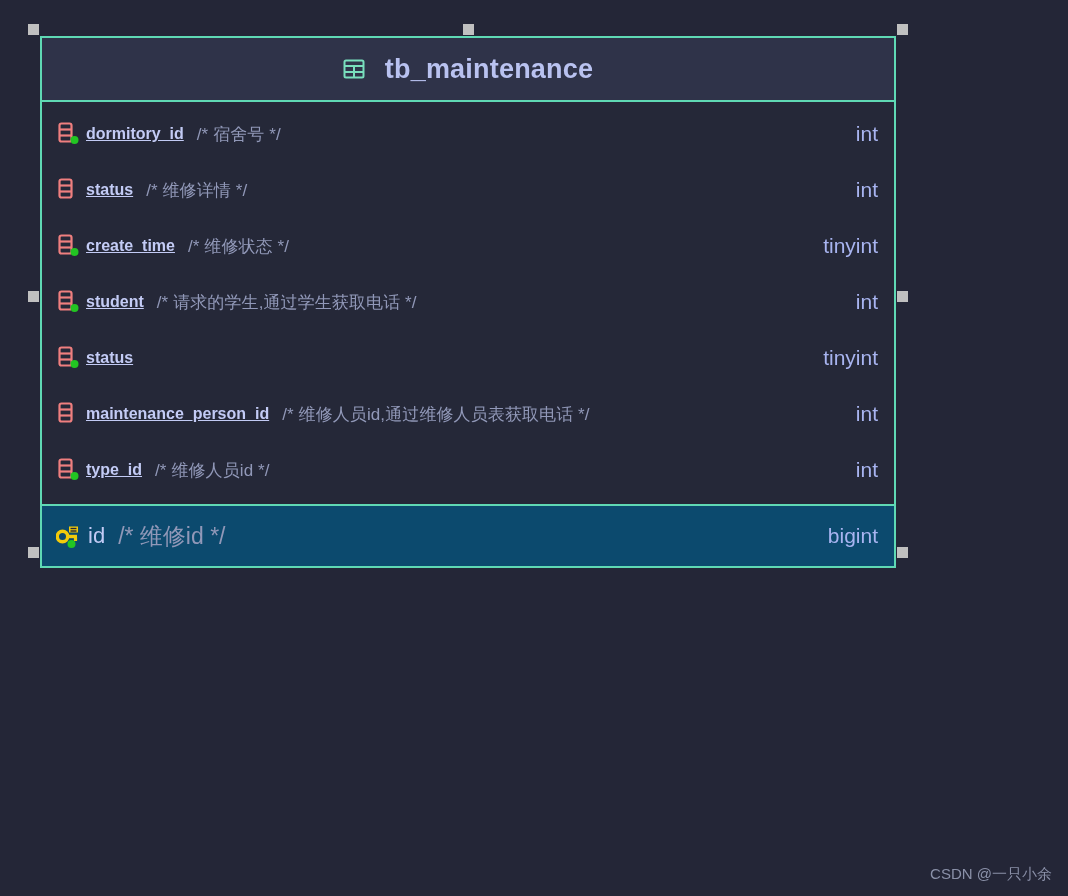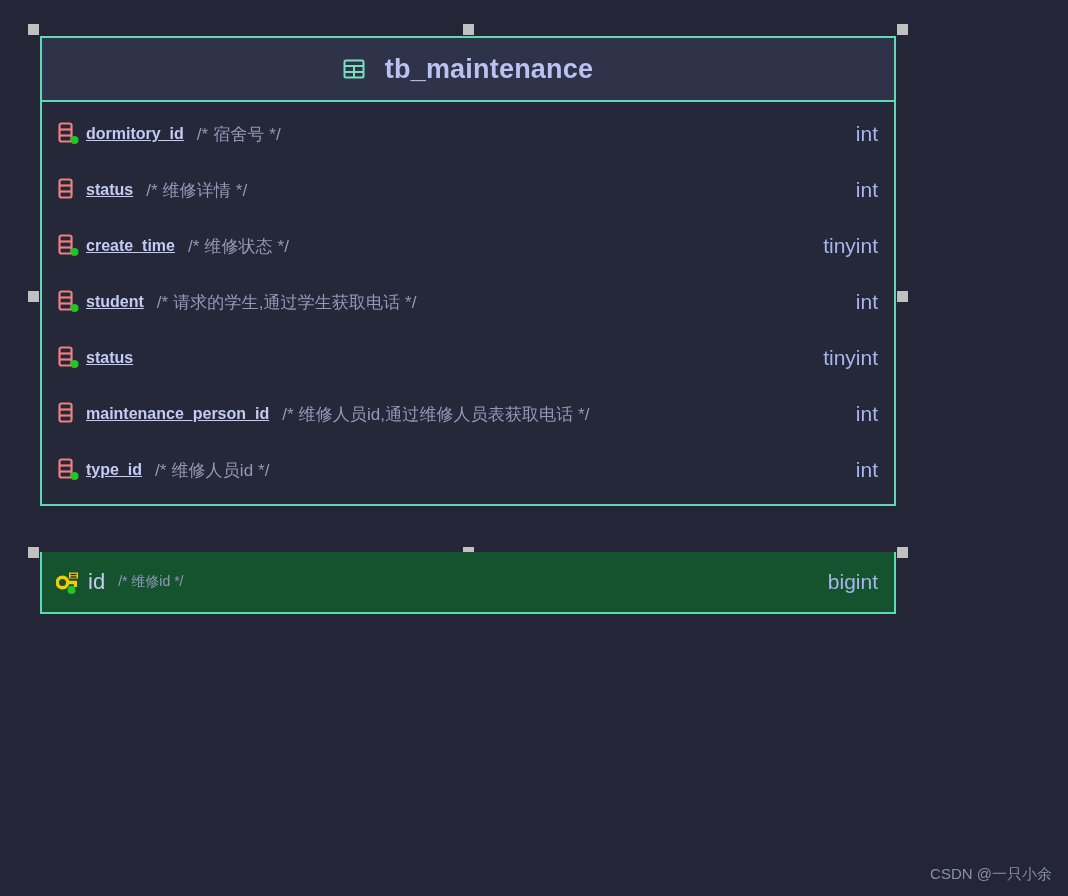--- a/index.html
+++ b/index.html
@@ -112,39 +112,38 @@
     color: #a8b4f0;
     white-space: nowrap;
     margin-left: auto;
     padding-left: 14px;
   }
 
   
   .card-pk {
     border: 2px solid #5fd9b4;
     border-top: none;
-    background: #14532d;
+    background: #0c4a6e;
     box-sizing: border-box;
-    margin-top: 46px;
   }
   .pk-row {
     display: flex;
     align-items: center;
     height: 60px;
     padding: 0 16px 0 12px;
     box-sizing: border-box;
   }
   .pk-name {
     font-size: 22px;
     color: #c3cbf5;
     white-space: nowrap;
     margin-left: 4px;
   }
   .pk-comment {
-    font-size: 14px;
+    font-size: 23px;
     color: #9198b8;
     white-space: nowrap;
     margin-left: 13px;
   }
   .pk-type {
     font-size: 21px;
     color: #a8b4f0;
     white-space: nowrap;
     margin-left: auto;
     padding-left: 14px;

